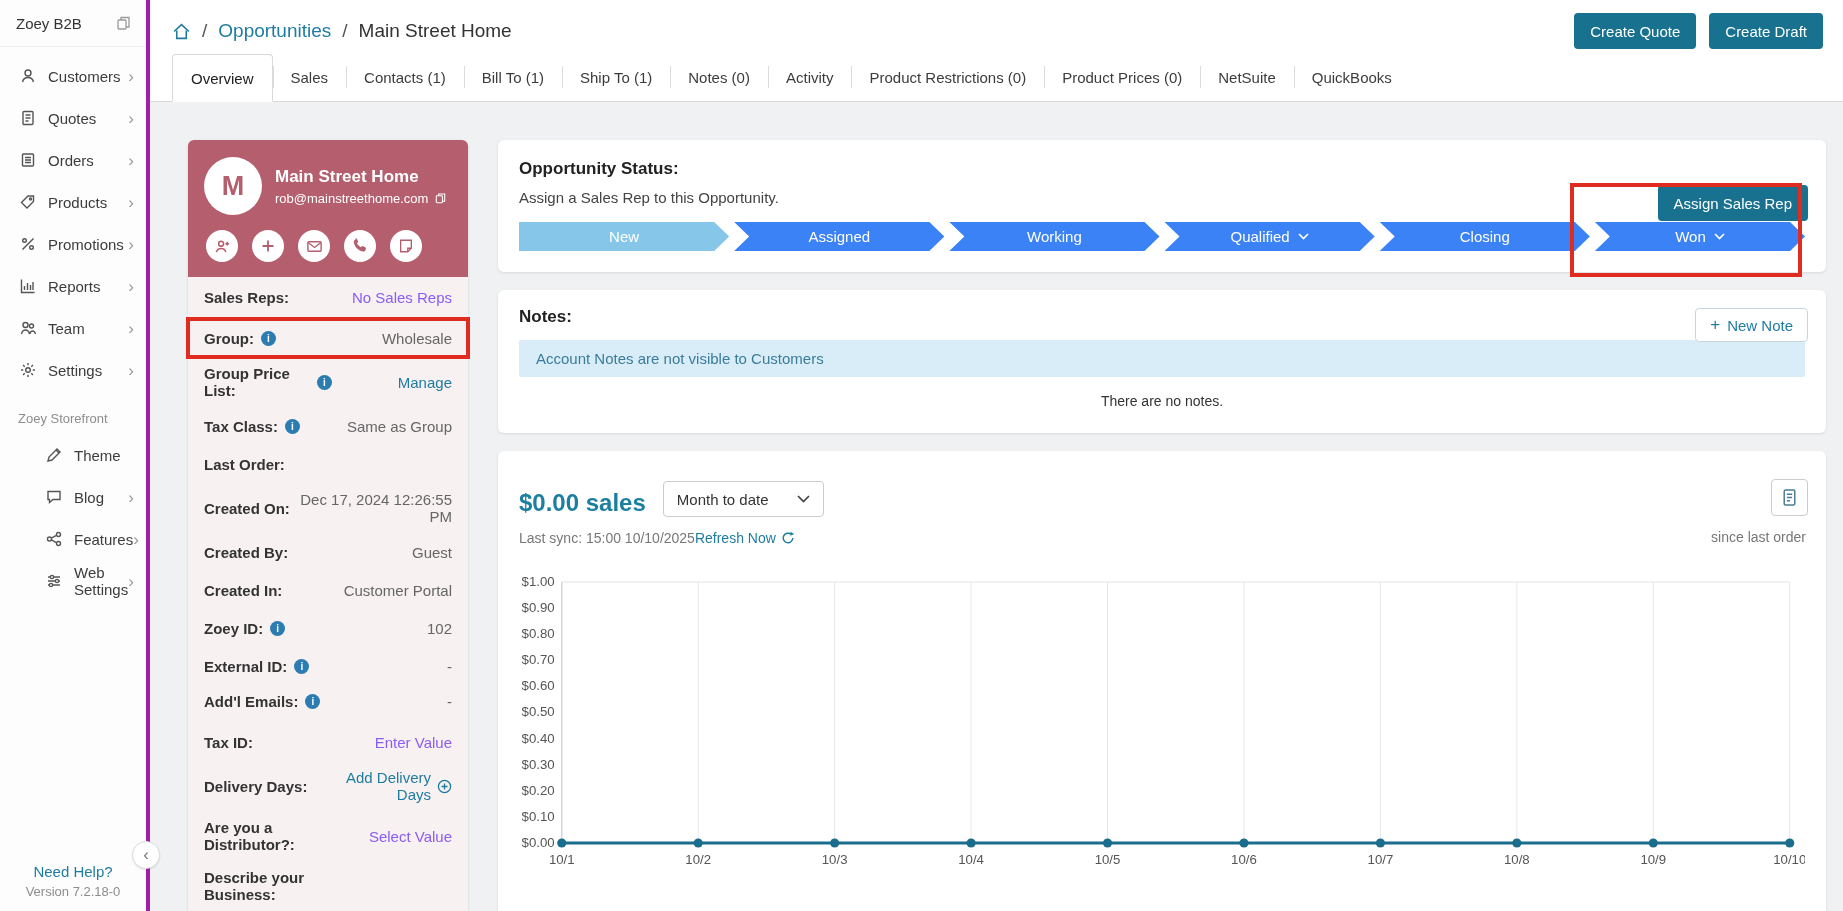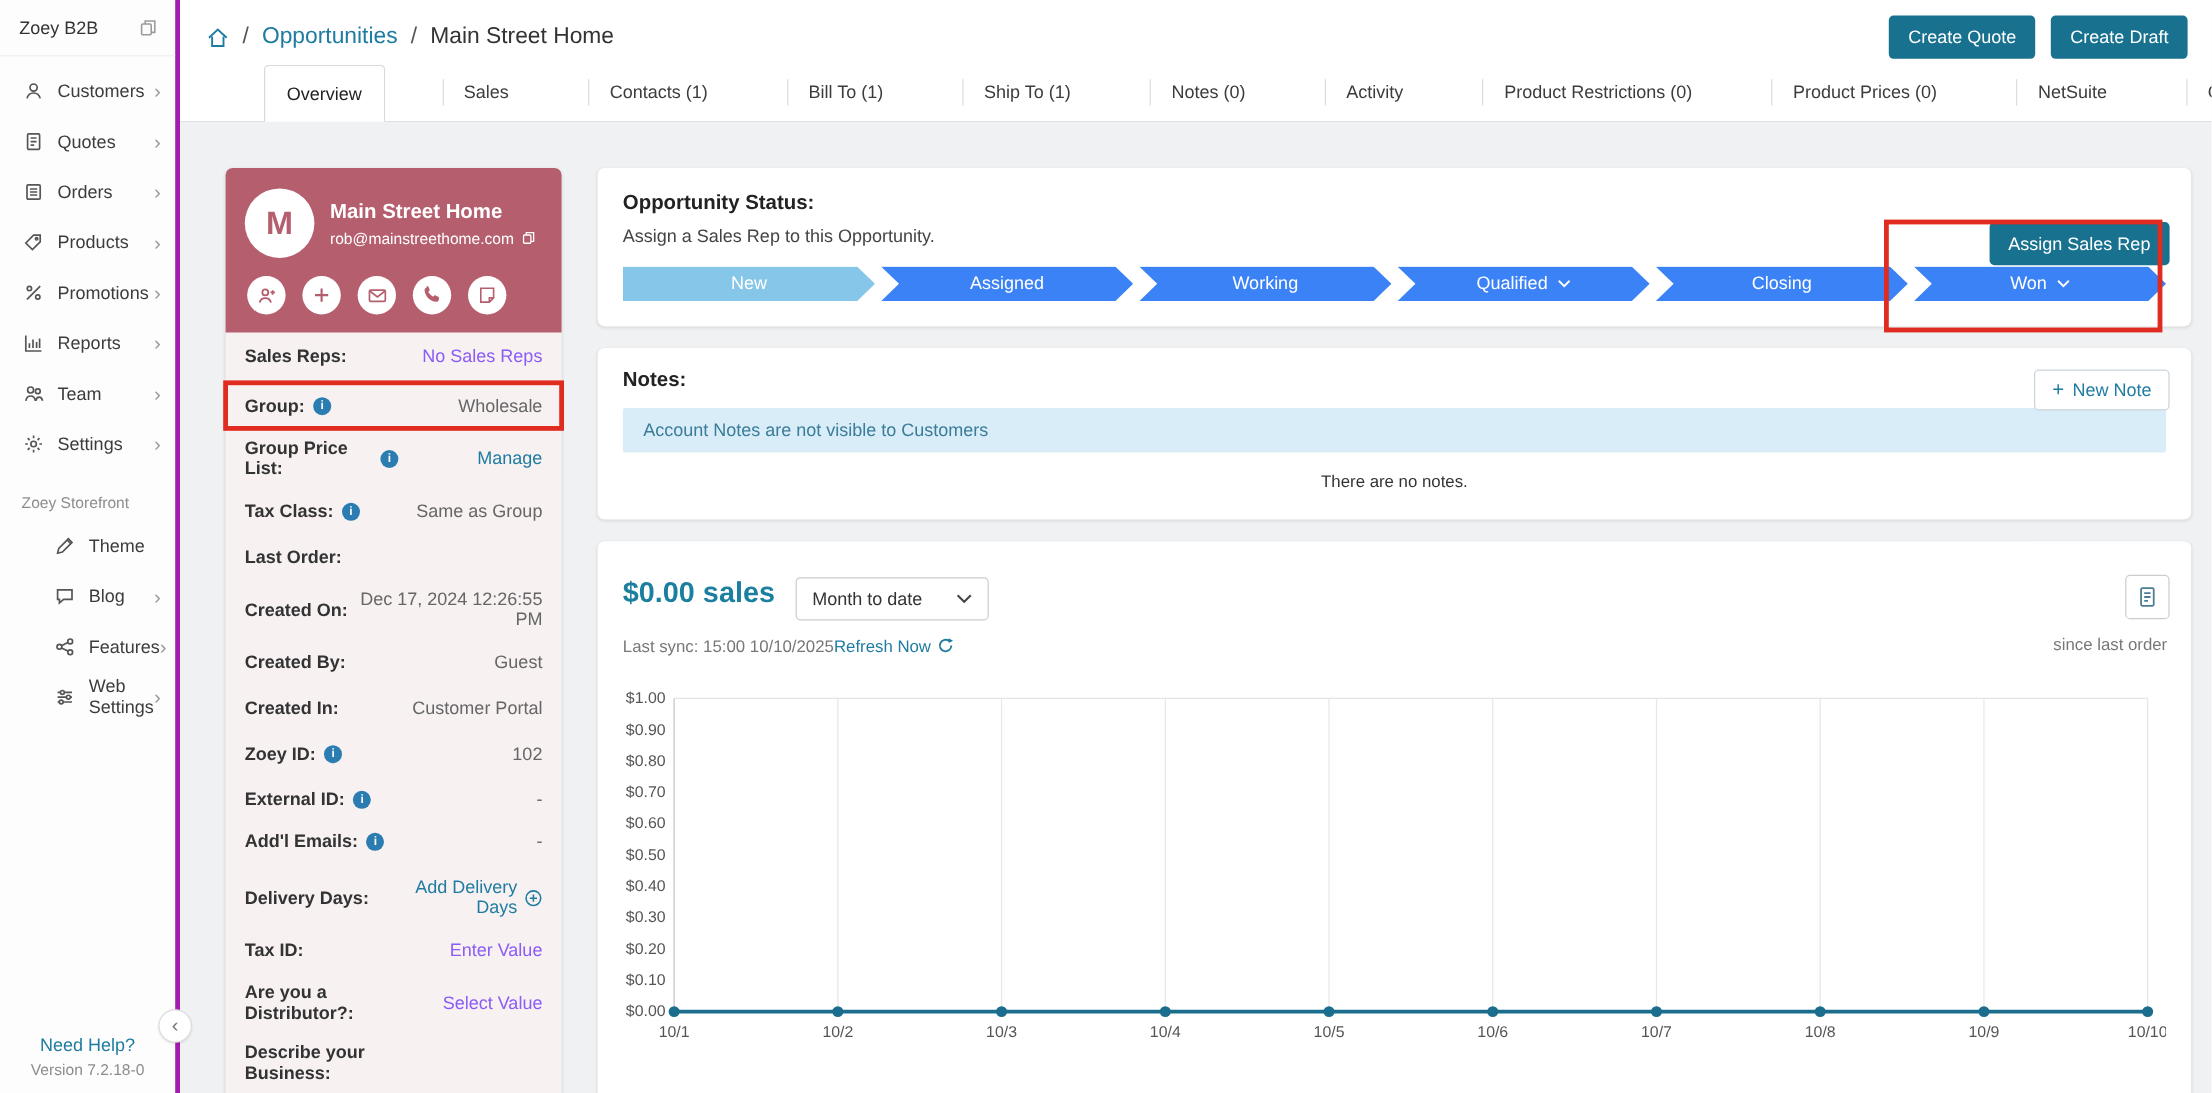--- a/index.html
+++ b/index.html
@@ -24,21 +24,21 @@
   .main{flex:1;display:flex;flex-direction:column;background:#fff;min-width:0;}
   .topbar{height:62px;display:flex;align-items:center;padding:0 20px 0 22px;}
   .breadcrumb{display:flex;align-items:center;gap:11px;font-size:19px;}
   .bc-sep{color:#555;}
   .bc-link{color:#1f7ca1;cursor:pointer;}
   .bc-current{color:#333;}
   .top-actions{margin-left:auto;display:flex;gap:13px;}
   .btn-primary{background:#17718f;color:#fff;border:none;border-radius:4px;height:36px;padding:0 16px;font-size:15px;cursor:pointer;font-family:inherit;}
 
   .tabbar{display:flex;align-items:flex-end;padding-left:22px;border-bottom:1px solid #d9d9d9;height:40px;background:#fff;}
-  .tab{font-size:15px;color:#3c3c3c;padding:0 18px;height:48px;display:flex;align-items:center;cursor:pointer;position:relative;white-space:nowrap;margin-left:48px;}
+  .tab{font-size:15px;color:#3c3c3c;padding:0 18px;height:48px;display:flex;align-items:center;cursor:pointer;position:relative;white-space:nowrap;}
   .tab + .tab::before{content:"";position:absolute;left:0;top:13px;bottom:13px;width:1px;background:#dcdcdc;}
   .tab.active{background:#fff;border:1px solid #d9d9d9;border-bottom:1px solid #fff;border-radius:4px 4px 0 0;margin-bottom:-1px;color:#222;}
 
   .content{flex:1;background:#f0f1f2;padding:38px 17px 0 38px;display:flex;gap:30px;align-items:flex-start;position:relative;overflow:hidden;}
 
   
   .profile-card{width:280px;flex-shrink:0;border-radius:6px;background:#f7f1f2;box-shadow:0 1px 3px rgba(0,0,0,.12);}
   .profile-head{background:#b55e6e;border-radius:6px 6px 0 0;padding:17px 16px 15px;color:#fff;}
   .profile-top{display:flex;align-items:center;gap:13px;}
   .avatar{width:58px;height:58px;border-radius:50%;background:#fff;color:#b55e6e;font-size:27px;font-weight:bold;display:flex;align-items:center;justify-content:center;flex-shrink:0;}
@@ -70,21 +70,21 @@
   .stage{flex:1;display:flex;align-items:center;justify-content:center;gap:8px;color:#fff;font-size:15px;background:#3b82f6;cursor:pointer;clip-path:polygon(0 0,calc(100% - 15px) 0,100% 50%,calc(100% - 15px) 100%,0 100%,15px 50%);}
   .stage.first{clip-path:polygon(0 0,calc(100% - 15px) 0,100% 50%,calc(100% - 15px) 100%,0 100%);}
   .stage.active{background:#85c6e9;}
 
   .notes-card{position:relative;padding:17px 21px 24px;}
   .new-note-btn{position:absolute;top:18px;right:18px;background:#fff;border:1px solid #c8d4da;color:#1f7ca1;border-radius:4px;height:34px;padding:0 14px;font-size:15px;cursor:pointer;font-family:inherit;display:flex;align-items:center;gap:7px;}
   .notes-info{margin-top:13px;background:#d9edf8;color:#3a7c99;font-size:15px;padding:10px 17px;border-radius:2px;}
   .notes-empty{text-align:center;font-size:14px;color:#333;margin-top:16px;}
 
   .sales-card{position:relative;padding:30px 21px 0;min-height:470px;}
-  .sales-head{display:flex;align-items:flex-start;gap:17px;}
+  .sales-head{display:flex;align-items:flex-end;gap:17px;}
   .sales-amount{font-size:24px;font-weight:bold;color:#1b7fa0;}
   .range-select{display:flex;align-items:center;gap:28px;border:1px solid #ccc;border-radius:4px;height:36px;padding:0 13px;font-size:15px;color:#333;background:#fff;cursor:pointer;}
   .export-btn{position:absolute;top:28px;right:18px;width:37px;height:37px;border:1px solid #ccc;border-radius:4px;background:#fff;display:flex;align-items:center;justify-content:center;cursor:pointer;}
   .sales-sync{display:flex;align-items:center;margin-top:13px;font-size:14px;color:#777;}
   .refresh-link{color:#1f7ca1;cursor:pointer;display:inline-flex;align-items:center;gap:5px;}
   .since-label{position:absolute;top:78px;right:20px;font-size:14px;color:#777;}
   .chart-wrap{margin-top:14px;}
   .chart-wrap svg{display:block;width:100%;height:312px;}
 </style>
 </head>
@@ -383,34 +383,34 @@
             <span class="pvalue">-</span>
           </div>
           <div class="prow stacked">
             <span class="plabel">
               <span>Add'l Emails:</span>
               <span class="info-dot">i</span>
             </span>
             <span class="pvalue">-</span>
           </div>
           <div class="prow">
+            <span class="plabel">Tax ID:</span>
+            <span class="pvalue muted">Enter Value</span>
+          </div>
+          <div class="prow">
             <span class="plabel">Delivery Days:</span>
             <span class="pvalue plink">
               <span>Add Delivery Days</span>
               <span style="display:flex;">
                   <svg width="15" height="15" viewBox="0 0 16 16" fill="none" stroke="#1f7ca1" stroke-width="1.4">
                     <circle cx="8" cy="8" r="6.5"></circle>
                     <path d="M8 4.8v6.4M4.8 8h6.4"></path>
                   </svg>
                 </span>
             </span>
-          </div>
-          <div class="prow">
-            <span class="plabel">Tax ID:</span>
-            <span class="pvalue muted">Enter Value</span>
           </div>
           <div class="prow">
             <span class="plabel">Are you a Distributor?:</span>
             <span class="pvalue muted">Select Value</span>
           </div>
           <div class="prow stacked">
             <span class="plabel">
               <span>Describe your Business:</span>
 
             </span>

